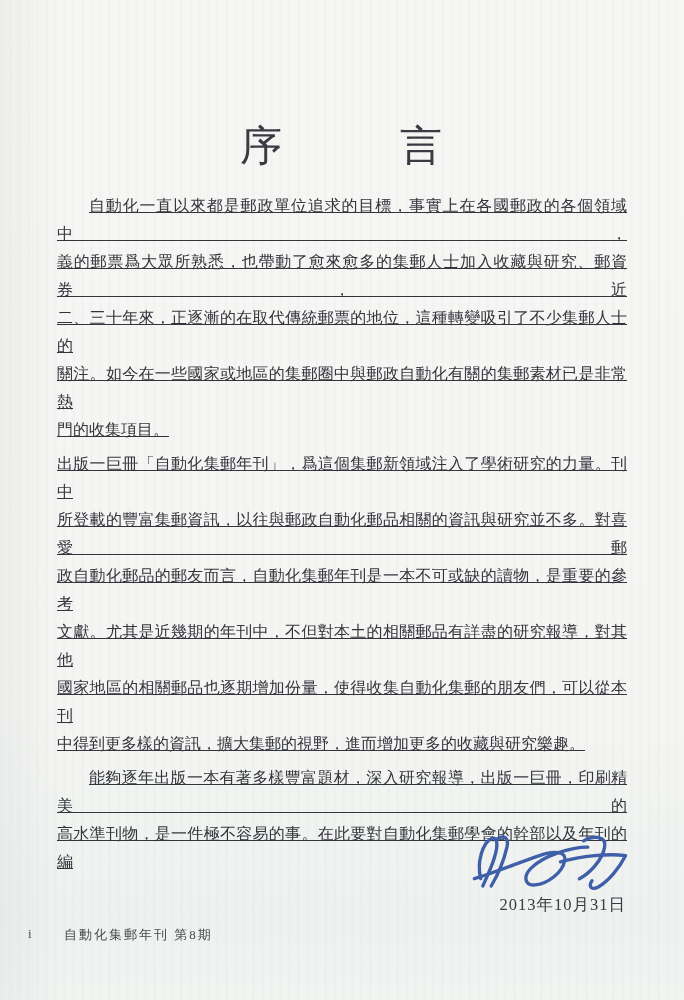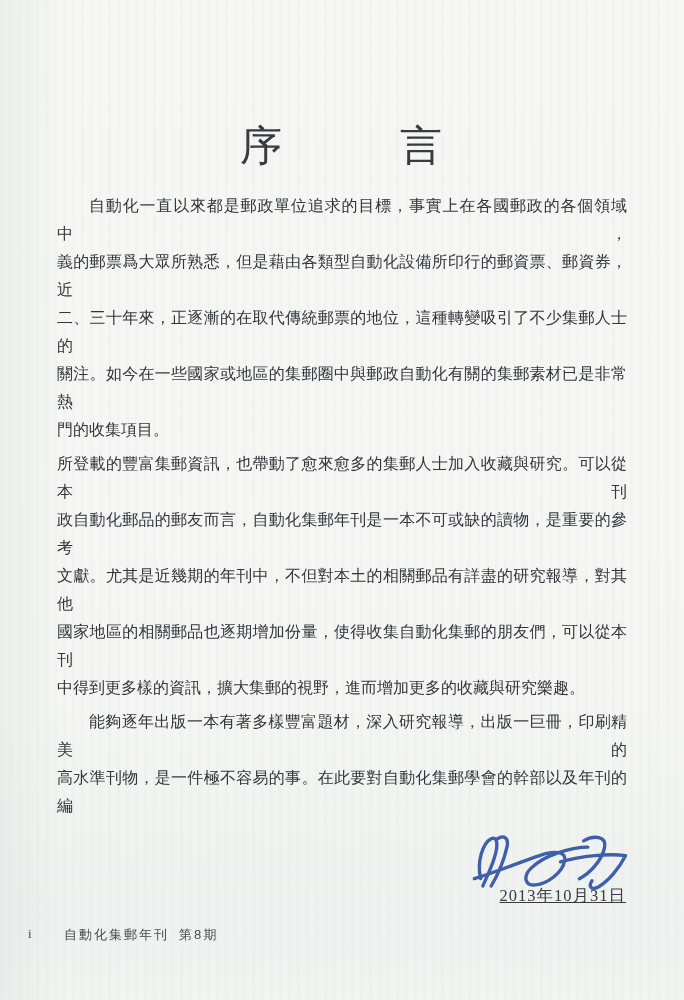--- a/index.html
+++ b/index.html
@@ -25,64 +25,65 @@
   .doc-title{
     position:absolute;top:118px;left:0;width:684px;
     display:flex;justify-content:center;gap:116px;
     font-size:42px;font-weight:400;color:#3a3a42;
     letter-spacing:2px;
   }
   .body-text{
     position:absolute;top:192px;left:57px;width:570px;
     font-size:16px;line-height:28px;color:#34343c;
   }
-  .para{margin:0 0 6px 0;}
+  .para{margin:0 0 6px 0;text-decoration:underline;}
   .line{
     text-align:justify;
     text-align-last:justify;
     text-justify:inter-ideograph;
     white-space:normal;
   }
   .line.last{text-align-last:left;}
   .line.indent{text-indent:2em;}
   .sig-block{
     position:absolute;top:826px;right:40px;width:210px;height:110px;
   }
   .sig-svg{position:absolute;top:0;right:10px;}
   .sig-date{
-    position:absolute;right:18px;top:59px;
-    font-size:16.5px;letter-spacing:1px;color:#3a3a42;text-decoration:underline;
+    position:absolute;right:18px;top:68px;
+    font-size:16.5px;letter-spacing:1px;color:#3a3a42;
   }
   .footer{
     position:absolute;top:926px;left:0;width:684px;
     font-size:13px;color:#4a4a50;
   }
   .footer .pg{position:absolute;left:28px;top:0;font-family:"Liberation Serif","DejaVu Serif",serif;}
-  .footer .journal{position:absolute;left:64px;top:0;letter-spacing:2px;font-family:Liberation Mono, monospace;}
+  .footer .journal{position:absolute;left:64px;top:0;letter-spacing:2px;}
 </style>
 </head>
 <body>
 
 <div class="page">
 
   <div class="doc-title">
     <span>序</span>
     <span>言</span>
   </div>
 
   <div class="body-text">
       <div class="para">
         <div class="line indent">自動化一直以來都是郵政單位追求的目標，事實上在各國郵政的各個領域中，</div>
-        <div class="line">義的郵票爲大眾所熟悉，但是藉由各類型自動化設備所印行的郵資票、郵資券，近</div>
+        <div class="line">義的郵票爲大眾所熟悉，也帶動了愈來愈多的集郵人士加入收藏與研究、郵資券，近</div>
         <div class="line">二、三十年來，正逐漸的在取代傳統郵票的地位，這種轉變吸引了不少集郵人士的</div>
         <div class="line">關注。如今在一些國家或地區的集郵圈中與郵政自動化有關的集郵素材已是非常熱</div>
         <div class="line last">門的收集項目。</div>
       </div>
       <div class="para">
-        <div class="line">所登載的豐富集郵資訊，也帶動了愈來愈多的集郵人士加入收藏與研究。可以從本刊</div>
+        <div class="line">出版一巨冊「自動化集郵年刊」，爲這個集郵新領域注入了學術研究的力量。刊中</div>
+        <div class="line">所登載的豐富集郵資訊，以往與郵政自動化郵品相關的資訊與研究並不多。對喜愛郵</div>
         <div class="line">政自動化郵品的郵友而言，自動化集郵年刊是一本不可或缺的讀物，是重要的參考</div>
         <div class="line">文獻。尤其是近幾期的年刊中，不但對本土的相關郵品有詳盡的研究報導，對其他</div>
         <div class="line">國家地區的相關郵品也逐期增加份量，使得收集自動化集郵的朋友們，可以從本刊</div>
         <div class="line last">中得到更多樣的資訊，擴大集郵的視野，進而增加更多的收藏與研究樂趣。</div>
       </div>
       <div class="para">
         <div class="line indent">能夠逐年出版一本有著多樣豐富題材，深入研究報導，出版一巨冊，印刷精美的</div>
         <div class="line">高水準刊物，是一件極不容易的事。在此要對自動化集郵學會的幹部以及年刊的編</div>
       </div>
     </div>

